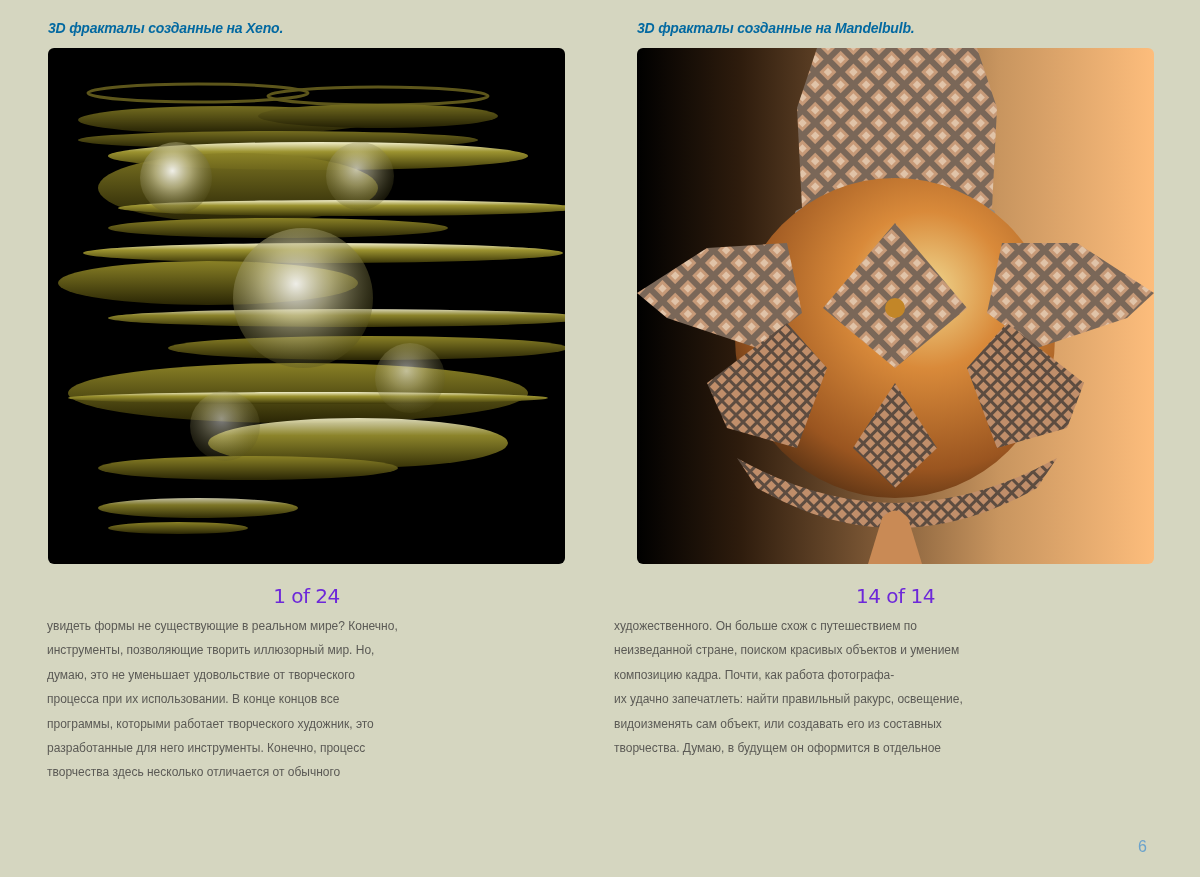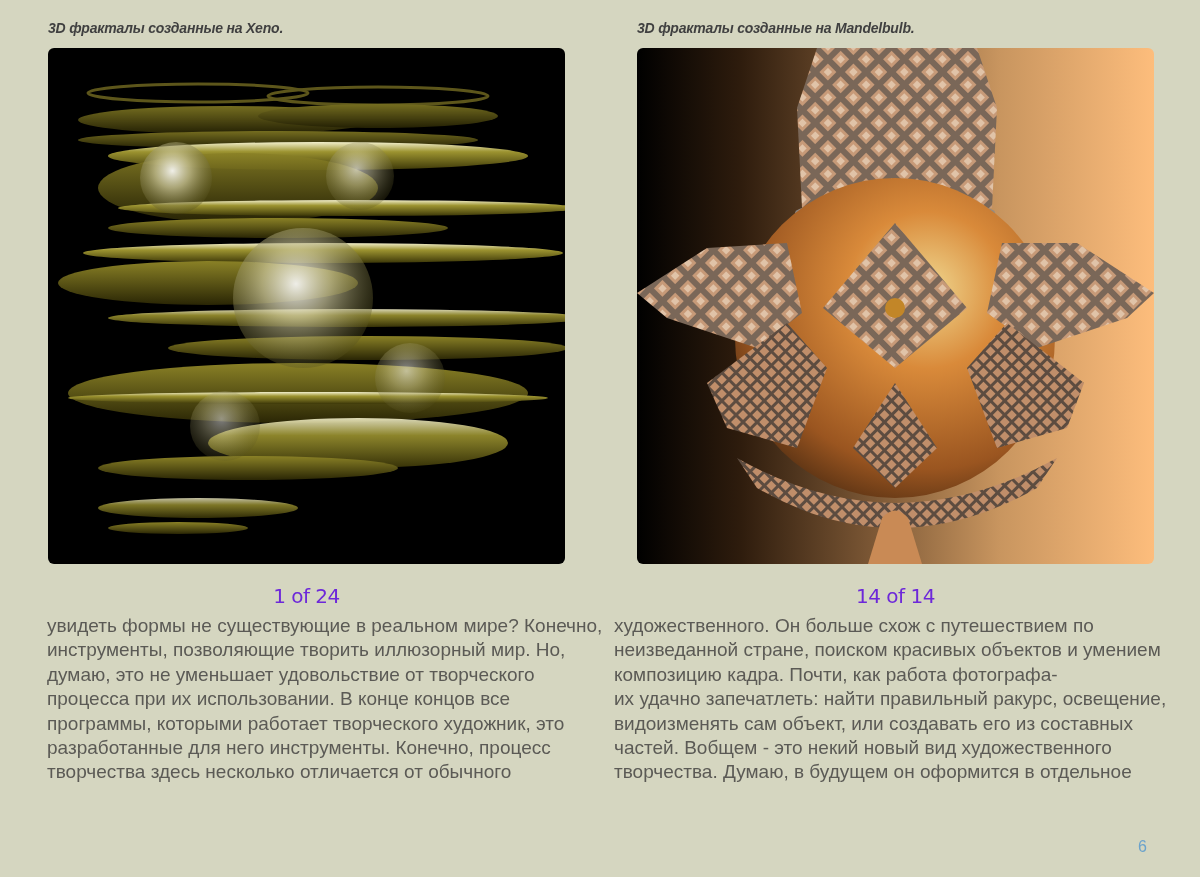--- a/index.html
+++ b/index.html
@@ -6,21 +6,21 @@
   body {
     width: 1200px; height: 877px; overflow: hidden;
     background: #d5d6c0;
     font-family: "Liberation Sans", sans-serif;
     position: relative;
   }
   .caption {
     position: absolute; top: 20px;
     font-family: "Liberation Sans", sans-serif;
     font-style: italic; font-weight: bold;
-    font-size: 14px; color: #404040;
+    font-size: 14px; color: #0369a1;
     letter-spacing: -0.2px;
   }
   .cap-left { left: 48px; }
   .cap-right { left: 637px; }
   .frame {
     position: absolute; top: 48px; width: 517px; height: 516px;
     border-radius: 6px; overflow: hidden;
   }
   .frame-left { left: 48px; background: #000; }
   .frame-right {
@@ -31,21 +31,21 @@
   .counter {
     position: absolute; top: 584px; width: 517px; text-align: center;
     font-family: "DejaVu Sans", sans-serif;
     font-size: 20px; color: #6d28d9; letter-spacing: -0.5px;
   }
   .counter-left { left: 48px; }
   .counter-right { left: 637px; }
   .body-text {
     position: absolute; top: 614px;
     font-family: "Liberation Sans", sans-serif;
-    font-size: 19px; line-height: 24.4px; color: #5b5a55;
+    font-size: 12px; line-height: 24.4px; color: #5b5a55;
   }
   .body-left { left: 47px; width: 540px; }
   .body-right { left: 614px; width: 540px; }
   .body-text .line { display: block; white-space: nowrap; }
   .page-number {
     position: absolute; left: 1138px; top: 838px;
     font-size: 16px; color: #6ba3cc;
     font-family: "Liberation Sans", sans-serif;
   }
 </style>
@@ -148,17 +148,16 @@
   <span class="line">разработанные для него инструменты. Конечно, процесс</span>
   <span class="line">творчества здесь несколько отличается от обычного</span>
 </div>
 
 <div class="body-text body-right">
   <span class="line">художественного. Он больше схож с путешествием по</span>
   <span class="line">неизведанной стране, поиском красивых объектов и умением</span>
   <span class="line">композицию кадра. Почти, как работа фотографа-</span>
   <span class="line">их удачно запечатлеть: найти правильный ракурс, освещение,</span>
   <span class="line">видоизменять сам объект, или создавать его из составных</span>
-  <span class="line">частей. Вобщем - это некий новый вид художественного</span>
   <span class="line">творчества. Думаю, в будущем он оформится в отдельное</span>
 </div>
 
 <div class="page-number">6</div>
 
 </body></html>

